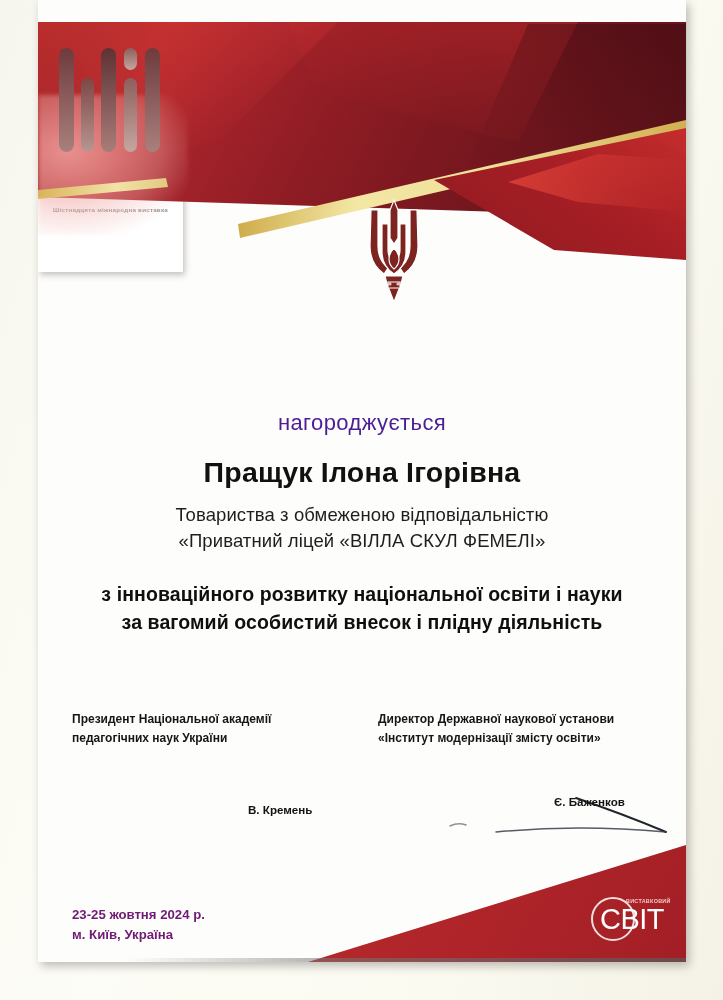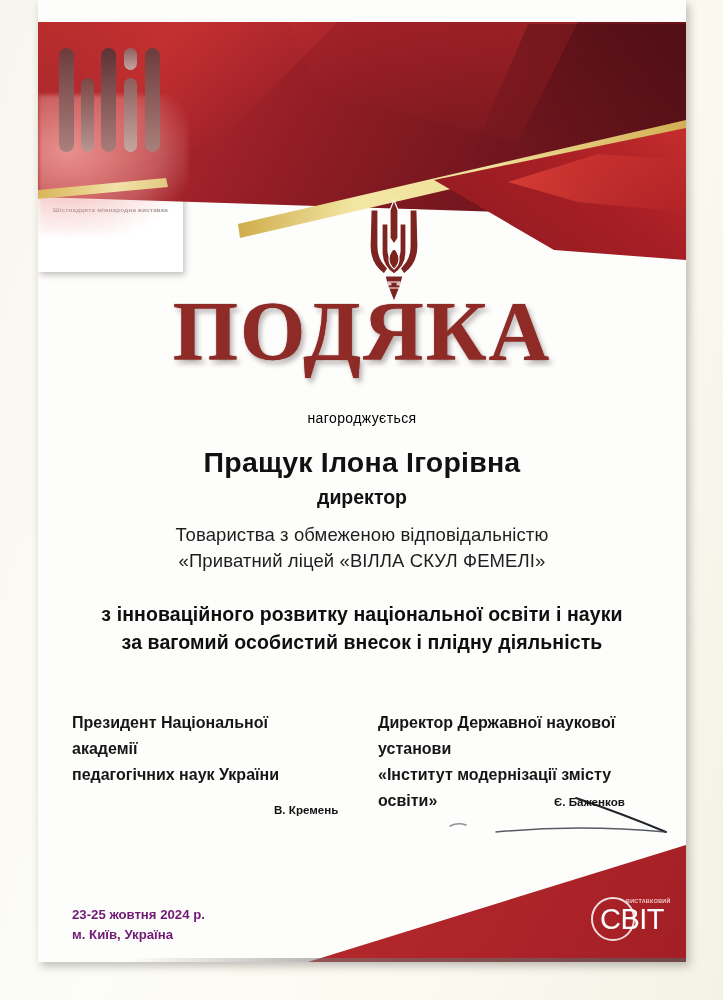--- a/index.html
+++ b/index.html
@@ -148,21 +148,21 @@
       0 0 1px #7a221f,
       3px 4px 5px rgba(90,80,80,.42);
     line-height:1;
   }
 
   
   #body-text{
     position:absolute; left:0; top:410px; width:648px;
     text-align:center; color:#1b1b1b; z-index:5;
   }
-  .awarded-line{ font-size:14px; letter-spacing:.4px; color:#000000; }
+  .awarded-line{ font-size:22px; letter-spacing:.4px; color:#4c1d95; }
   .recipient-name{
     margin-top:20px;
     font-size:28.5px; font-weight:700; letter-spacing:.2px; color:#111;
   }
   .recipient-role{
     margin-top:7px;
     font-size:19.5px; font-weight:700; color:#111;
   }
   .org-line{
     font-size:18.5px; letter-spacing:.1px; color:#1e1e1e; line-height:1.42;
@@ -175,26 +175,26 @@
   }
 
   
   #signatures{
     position:absolute; left:0; top:700px; width:648px; height:160px; z-index:5;
   }
   .sig-block{ position:absolute; }
   #sig-left{ left:34px; top:10px; width:250px; }
   #sig-right{ left:340px; top:10px; width:290px; }
   .sig-title{
-    font-size:16px; font-weight:700; color:#161616; line-height:1.62;
+    font-size:12px; font-weight:700; color:#161616; line-height:1.62;
   }
   .sig-name{
     position:absolute; font-size:11.6px; font-weight:700; color:#131313;
   }
-  #sig-name-left{ left:236px; top:103px; }
+  #sig-name-left{ left:210px; top:103px; }
   #sig-name-right{ left:516px; top:95px; }
 
   #signature-stroke{ position:absolute; left:350px; top:96px; width:290px; height:42px; }
 
   
   #date-place{
     position:absolute; left:34px; top:905px; z-index:6;
     font-size:13.2px; font-weight:700; color:#701a75; line-height:1.55;
   }
 
@@ -280,28 +280,24 @@
         <path d="M25 78 L43 78 L41 86 L34 104 L27 86 Z"></path>
         <path d="M28 84 L40 84 L40 90 L28 90 Z"></path>
       </g>
       <g fill="#ffffff" opacity=".75">
         <circle cx="30" cy="86" r="1.6"></circle>
         <circle cx="38" cy="86" r="1.6"></circle>
       </g>
     </svg>
   </div>
 
-  <div id="title-podiaka">
-    <span class="word">ПОДЯКА</span>
-  </div>
 
   <div id="body-text">
     <div class="awarded-line">нагороджується</div>
     <div class="recipient-name">Пращук Ілона Ігорівна</div>
-    <div class="recipient-role">директор</div>
     <div id="org-block">
       <div class="org-line">Товариства з обмеженою відповідальністю</div>
       <div class="org-line">«Приватний ліцей «ВІЛЛА СКУЛ ФЕМЕЛІ»</div>
     </div>
     <div id="merit-block">
       <div class="merit-line">з інноваційного розвитку національної освіти і науки</div>
       <div class="merit-line">за вагомий особистий внесок і плідну діяльність</div>
     </div>
   </div>
 

